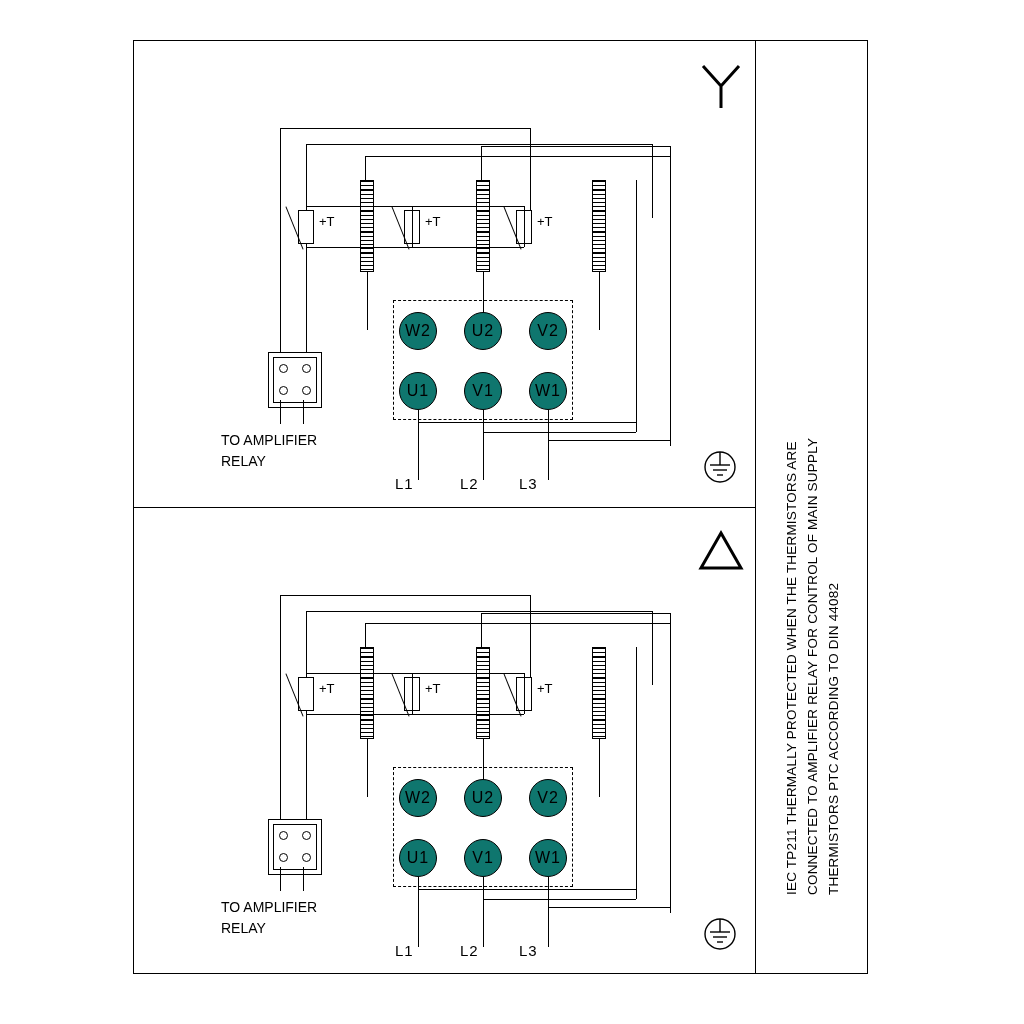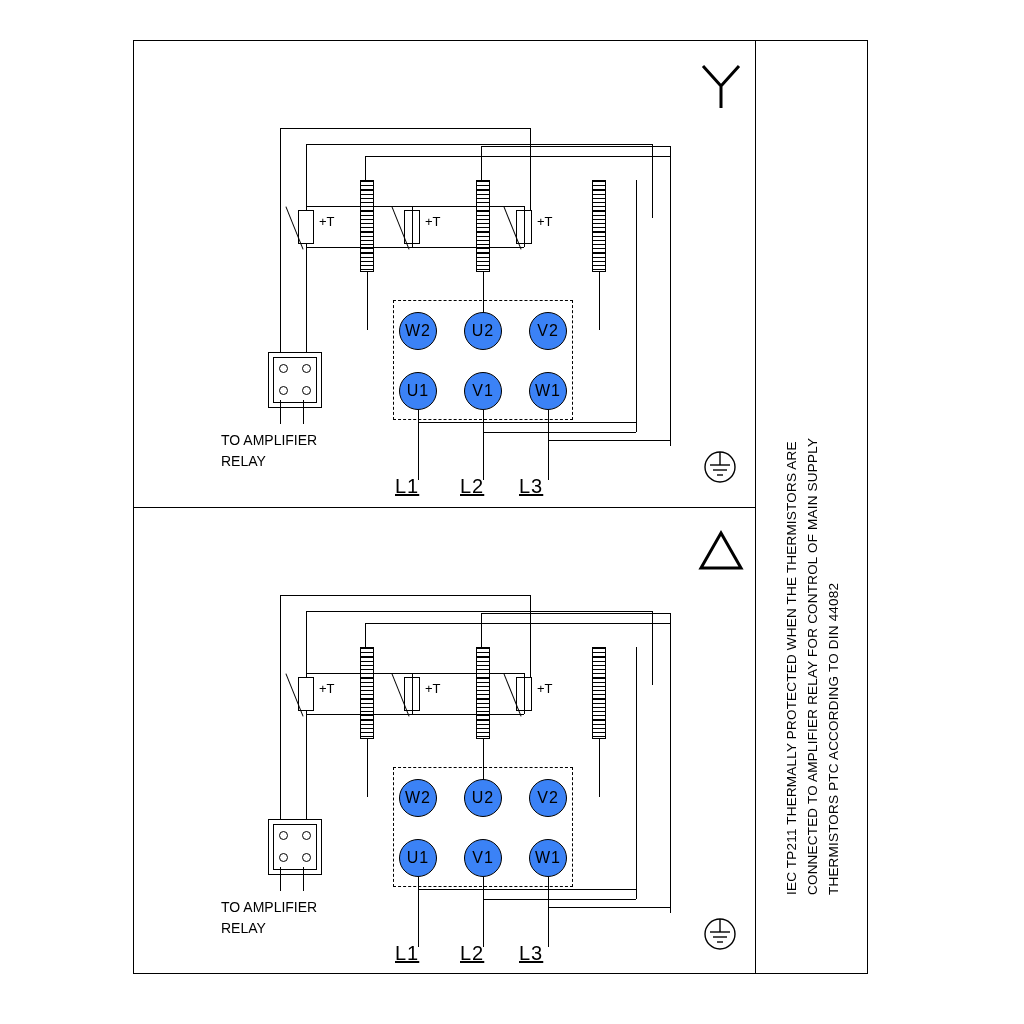--- a/index.html
+++ b/index.html
@@ -107,21 +107,21 @@
   }
 
   
   .term {
     position: absolute;
     width: 38px;
     height: 38px;
     border: 1.4px solid #000;
     border-radius: 50%;
     box-sizing: border-box;
-    background: #3b82f6;
+    background: #0f766e;
     font-size: 16px;
     line-height: 36px;
     text-align: center;
     letter-spacing: 1px;
   }
   .dashbox {
     position: absolute;
     border: 1.2px dashed #000;
     box-sizing: border-box;
   }
@@ -153,23 +153,22 @@
     background: #fff;
   }
 
   .label {
     position: absolute;
     font-size: 14px;
     white-space: nowrap;
   }
   .phase-label {
     position: absolute;
-    font-size: 20px;
+    font-size: 15px;
     letter-spacing: 1px;
-    text-decoration: underline;
   }
 
   
   .side-text {
     position: absolute;
     transform-origin: 0 0;
     transform: rotate(-90deg);
     font-size: 13.5px;
     white-space: nowrap;
     letter-spacing: 0.2px;

